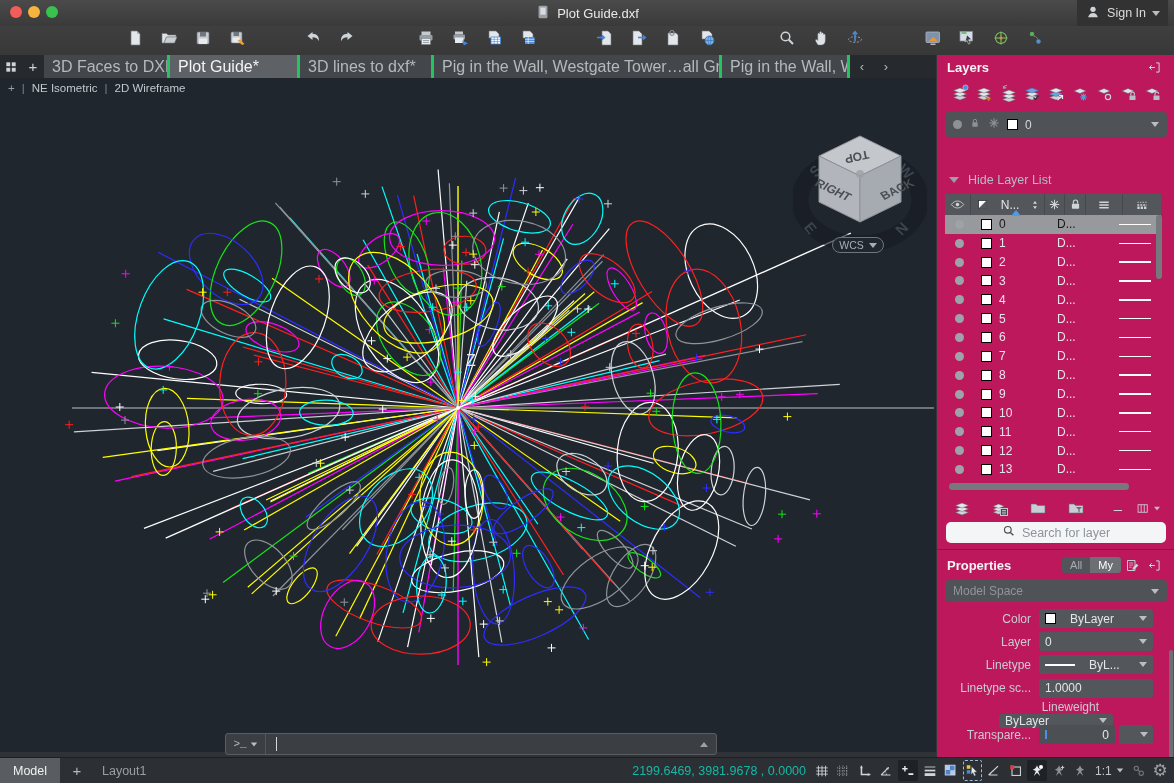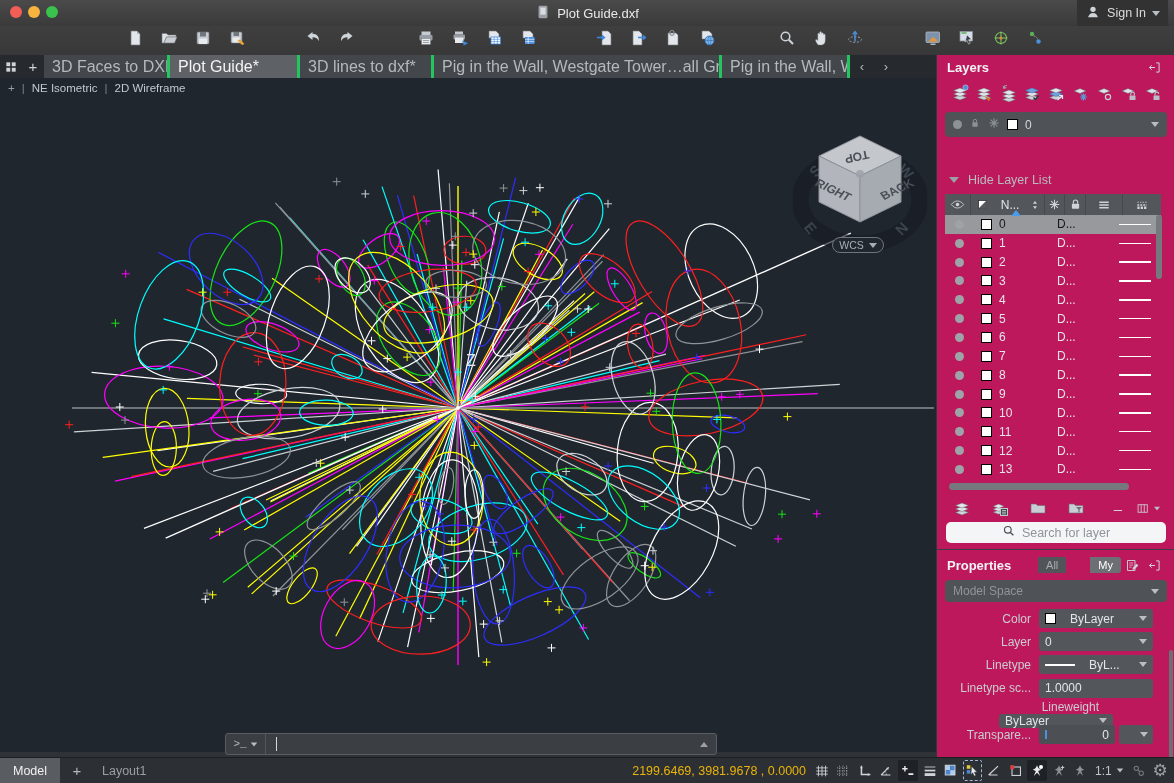--- a/index.html
+++ b/index.html
@@ -98,39 +98,39 @@
   #layer-tools2 { position:absolute; left:0; top:441px; width:238px; height:24px;
     display:flex; align-items:center; padding:0 14px; gap:16px; }
   #layer-tools2 .right { margin-left:auto; display:flex; align-items:center; gap:14px; color:#cfd4d9; }
   #search-box { position:absolute; left:9px; top:467px; width:220px; height:21px; background:#f4f5f6;
     border-radius:5px; display:flex; align-items:center; justify-content:center; gap:6px;
     color:#8d949b; font-size:12.5px; }
 
   #props-divider { position:absolute; left:0; top:494px; width:238px; height:1px; background:#3a3d41; }
   #props-header { top:498px; }
   .seg { display:flex; border-radius:3px; overflow:hidden; font-size:11px; }
-  .seg .opt { padding:2px 8px; background:#515458; color:#a7adb2;margin-left:24px; }
+  .seg .opt { padding:2px 8px; background:#515458; color:#a7adb2; }
   .seg .opt.sel { background:#6c7075; color:#fff; }
   #model-space { position:absolute; left:8px; top:525px; width:222px; height:22px; color:#8f959a; }
   .prow { position:absolute; left:0; width:238px; height:23px; display:flex; align-items:center; }
   .plabel { width:102px; text-align:right; color:#c9cdd1; font-size:12px; padding-right:8px; }
   .pctrl { height:19px; background:#53575b; border-radius:3px; display:flex; align-items:center;
     color:#e3e6e9; font-size:12px; padding:0 6px; gap:14px; }
   .pctrl .dd-arrow { margin-left:auto; border-top-color:#b9bec3; }
   .ltline { width:30px; height:1.5px; background:#fff; }
   #vscroll-props { position:absolute; left:232px; top:595px; width:4px; height:110px; border-radius:2px; background:#6c7074; }
 
   
   #statusbar { position:absolute; left:0; top:757px; width:1174px; height:26px;
     background:#2c3034; border-top:1px solid #1c1f22; display:flex; align-items:center; }
   #model-tab { width:60px; height:26px; background:#595d61; color:#f0f1f2; font-size:12.5px;
     display:flex; align-items:center; justify-content:center; }
   #layout-plus { width:34px; text-align:center; color:#b4b9be; font-size:15px; }
   #layout-tab { color:#9b9fa4; font-size:12.5px; padding:0 8px; }
-  #coords { position:absolute; left:628px; width:178px; text-align:right; color:#eab308; font-size:12.5px; }
+  #coords { position:absolute; left:628px; width:178px; text-align:right; color:#14b8a6; font-size:12.5px; }
   #status-icons { position:absolute; left:812px; right:4px; display:flex; align-items:center; gap:2px; }
   .st-btn { width:21px; height:21px; display:flex; align-items:center; justify-content:center; border-radius:2px; }
   .st-btn.pressed { background:#1e2125; }
   .st-btn.dashed { outline:1px dashed #9fb7d8; outline-offset:-1px; }
   #annot-scale { display:flex; align-items:center; gap:4px; color:#c2c7cc; font-size:12px; padding:0 3px; }
   .gear-char { color:#9aa0a5; font-size:17px; line-height:1; }
 </style>
 </head>
 <body>
 

